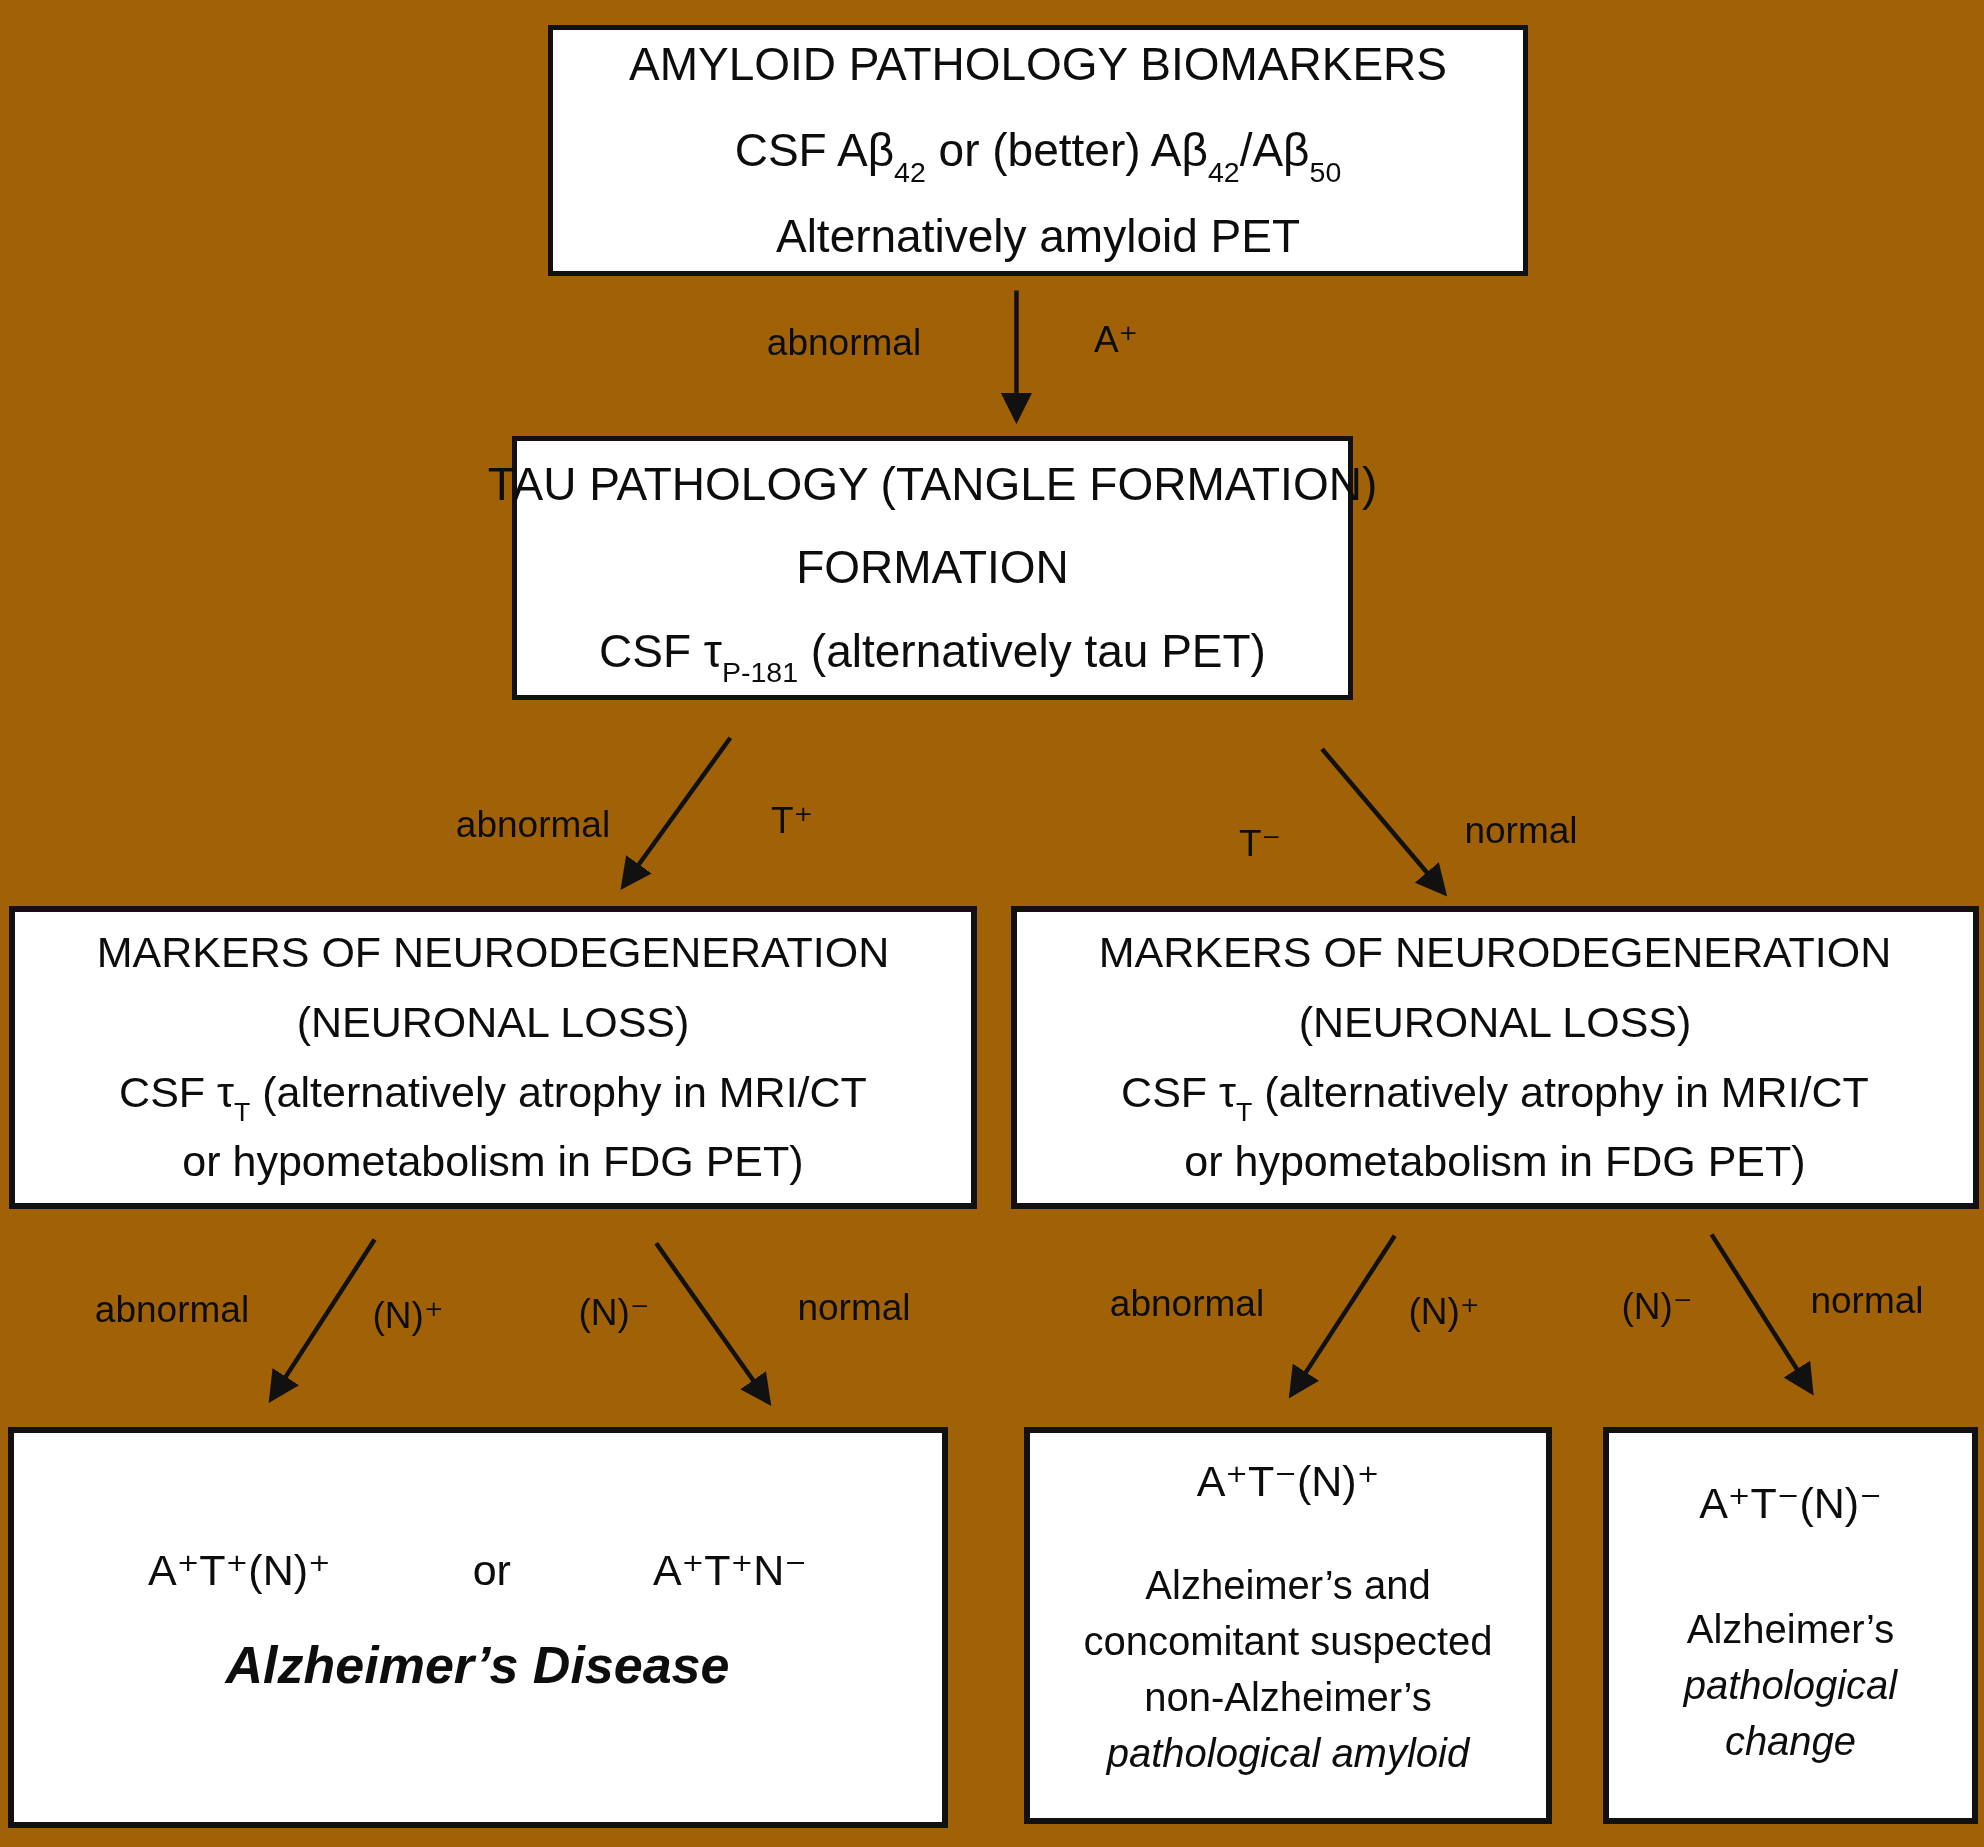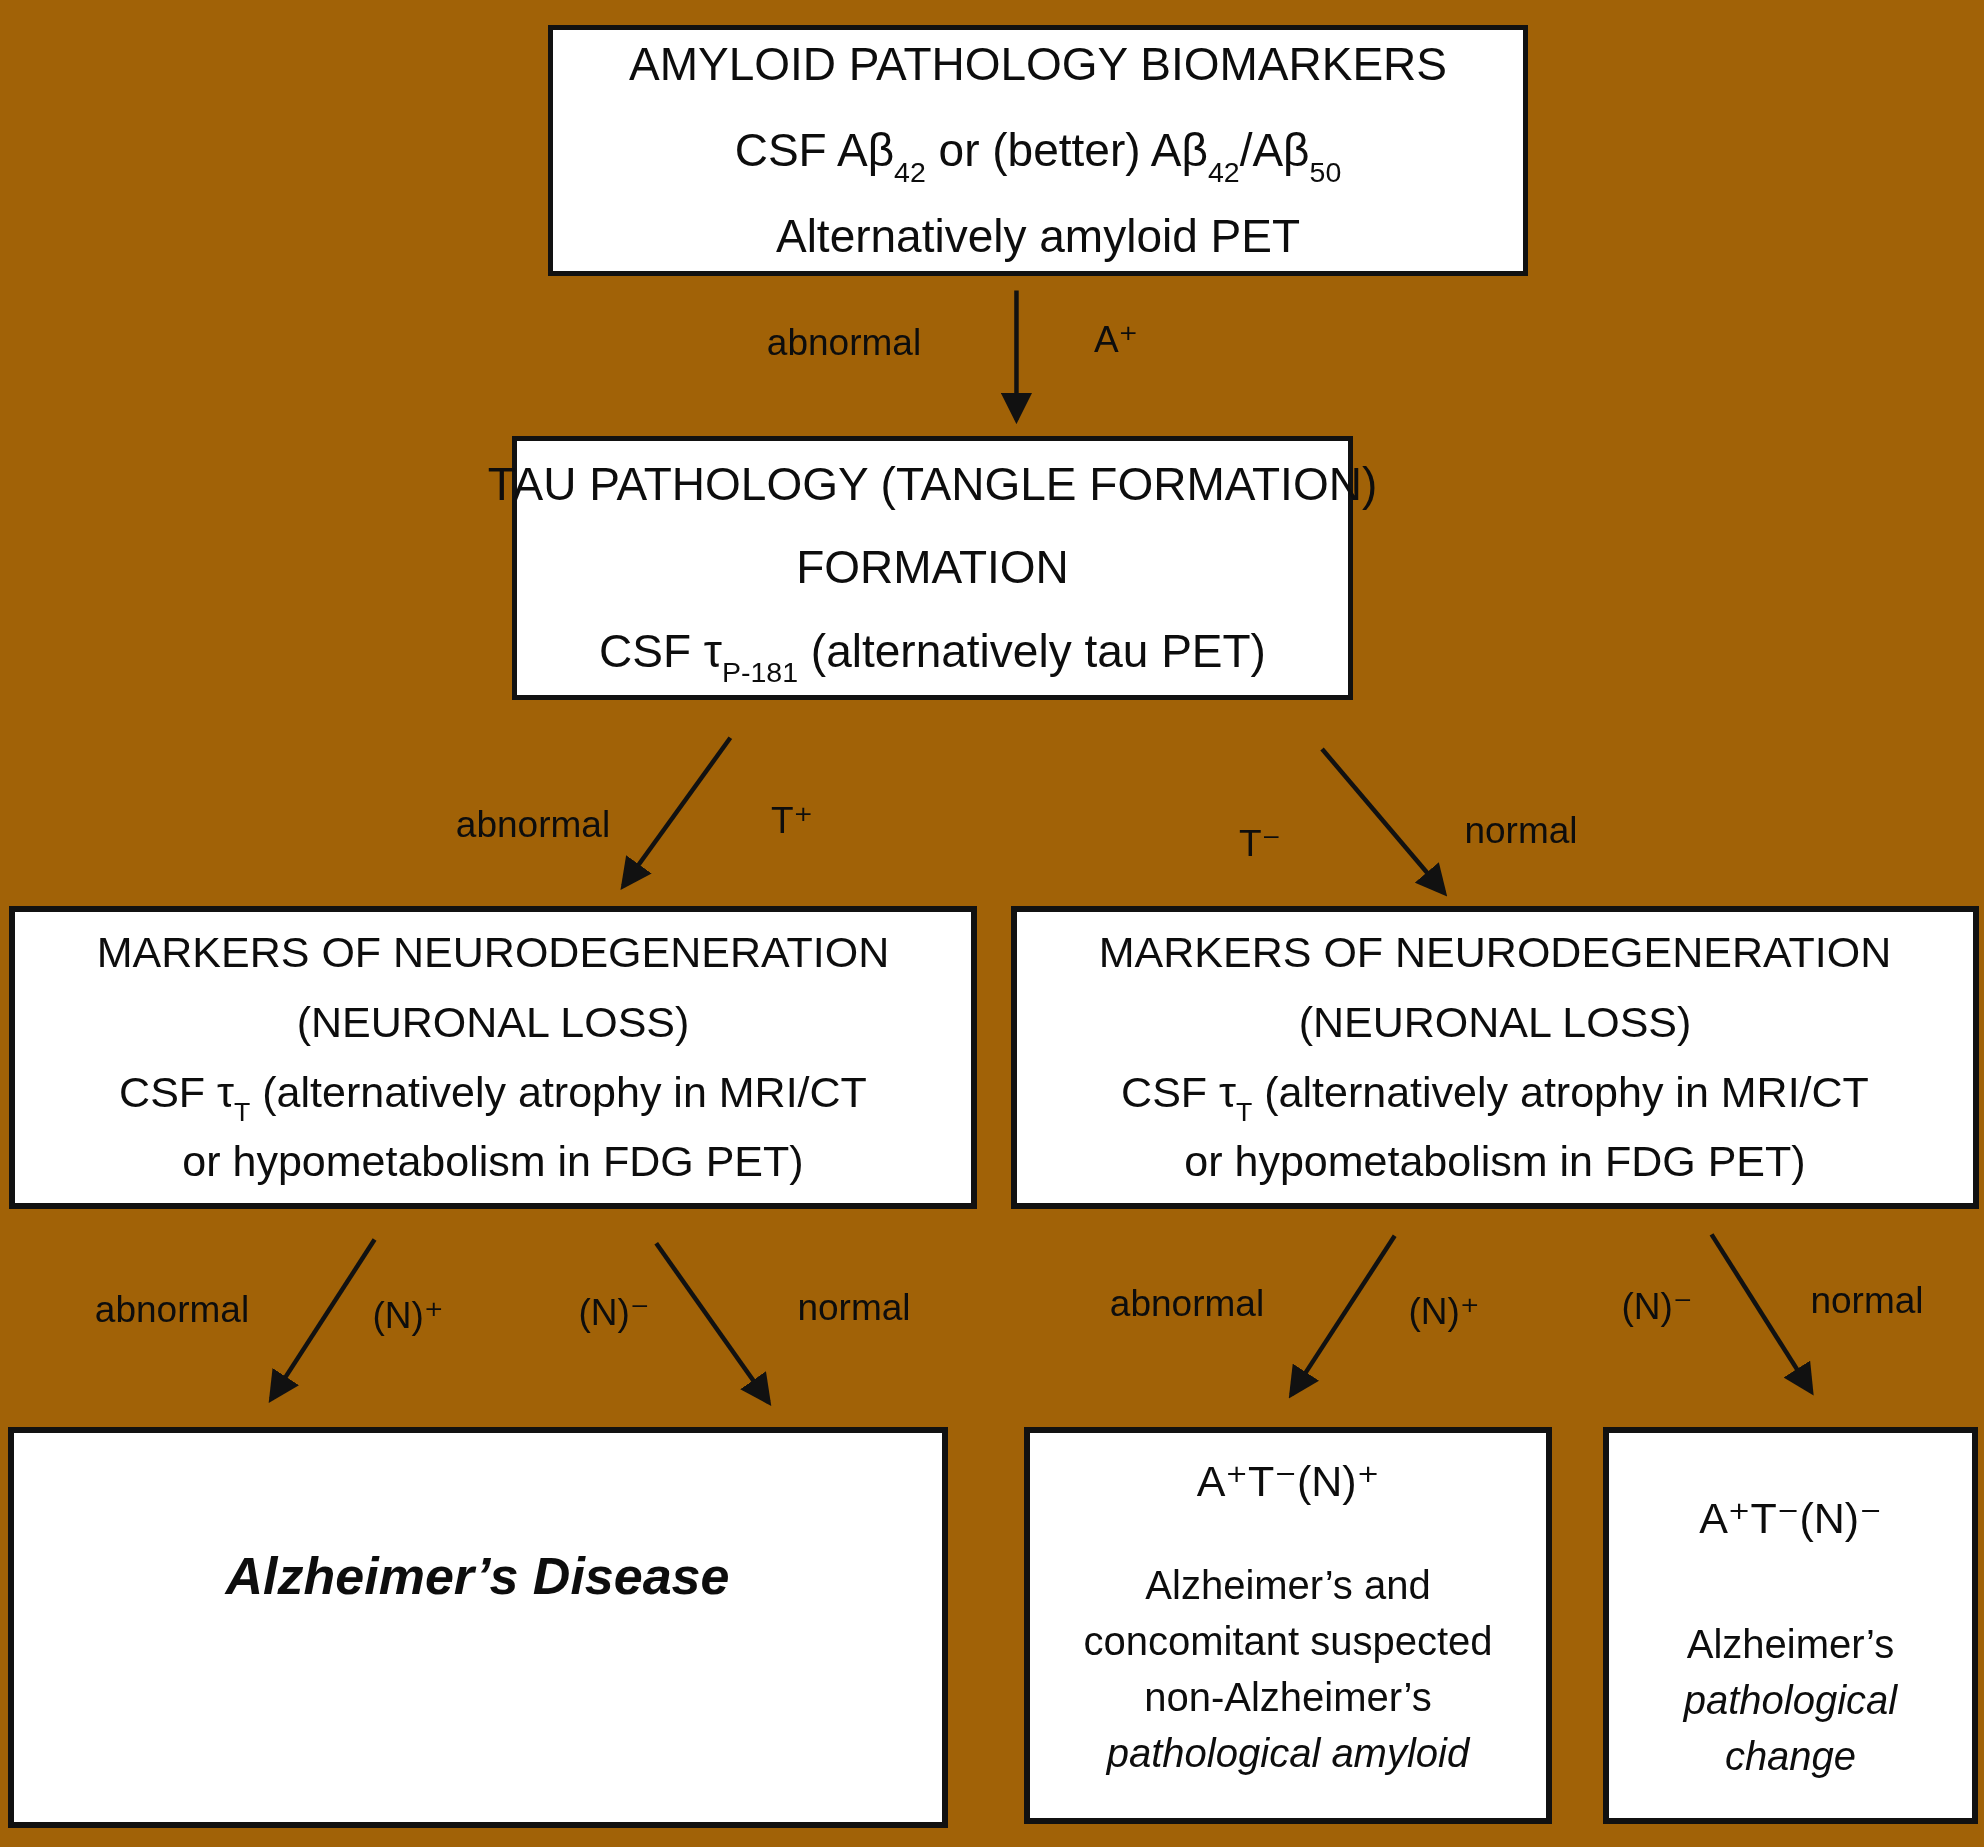--- a/index.html
+++ b/index.html
@@ -43,21 +43,21 @@
   .profiles-row { display: flex; flex-direction: row; justify-content: center; align-items: baseline; gap: 142px; }
   .ad-heading { font-size: 52px; font-weight: bold; font-style: italic; line-height: 1.2; white-space: nowrap; }
   #box-concomitant {
     left: 1024px; top: 1427px; width: 528px; height: 397px;
     border-width: 6px; font-size: 43px;
     justify-content: flex-start; padding-top: 22.5px; gap: 50px;
   }
   #box-alz-path {
     left: 1603px; top: 1427px; width: 375px; height: 397px;
     border-width: 6px; font-size: 43px;
-    justify-content: flex-start; padding-top: 60px; gap: 71px;
+    justify-content: flex-start; padding-top: 45px; gap: 71px;
   }
   .para { font-size: 40px; line-height: 1.4; }
   .italic { font-style: italic; }
   sub.bsub {
     font-size: 0.62em;
     line-height: 0;
     position: relative;
     bottom: -0.2em;
   }
   .elabel {
@@ -108,20 +108,25 @@
   </div>
 
   <div class="node" id="box-neuro-right">
     <div class="nline">MARKERS OF NEURODEGENERATION</div>
     <div class="nline">(NEURONAL LOSS)</div>
     <div class="nline"><span>CSF τ</span><sub class="bsub">T</sub><span> (alternatively atrophy in MRI/CT</span></div>
     <div class="nline">or hypometabolism in FDG PET)</div>
   </div>
 
   <div class="node" id="box-ad">
+    <div class="profiles-row">
+      <span class="nline">A⁺T⁺(N)⁺</span>
+      <span class="nline">or</span>
+      <span class="nline">A⁺T⁺N⁻</span>
+    </div>
     <div class="ad-heading">Alzheimer’s Disease</div>
   </div>
 
   <div class="node" id="box-concomitant">
     <div class="nline">A⁺T⁻(N)⁺</div>
     <div class="para">
       <div>Alzheimer’s and</div>
       <div>concomitant suspected</div>
       <div>non-Alzheimer’s</div>
       <div class="italic">pathological amyloid</div>

